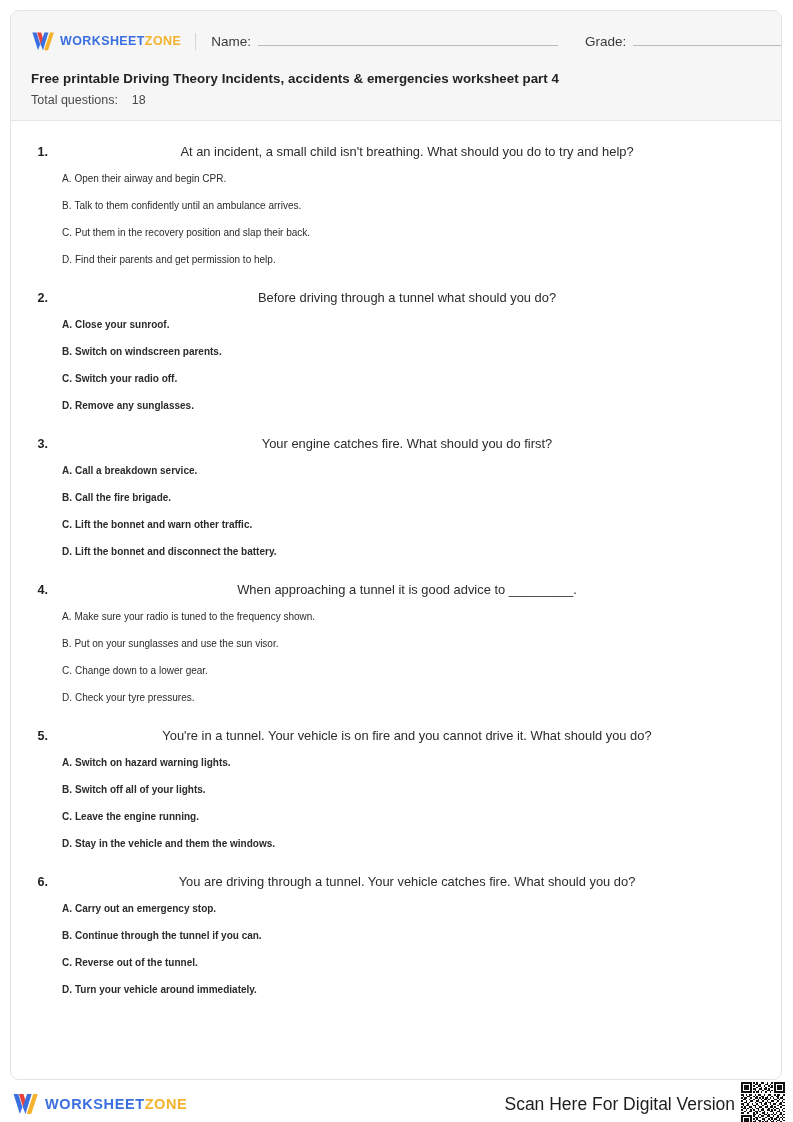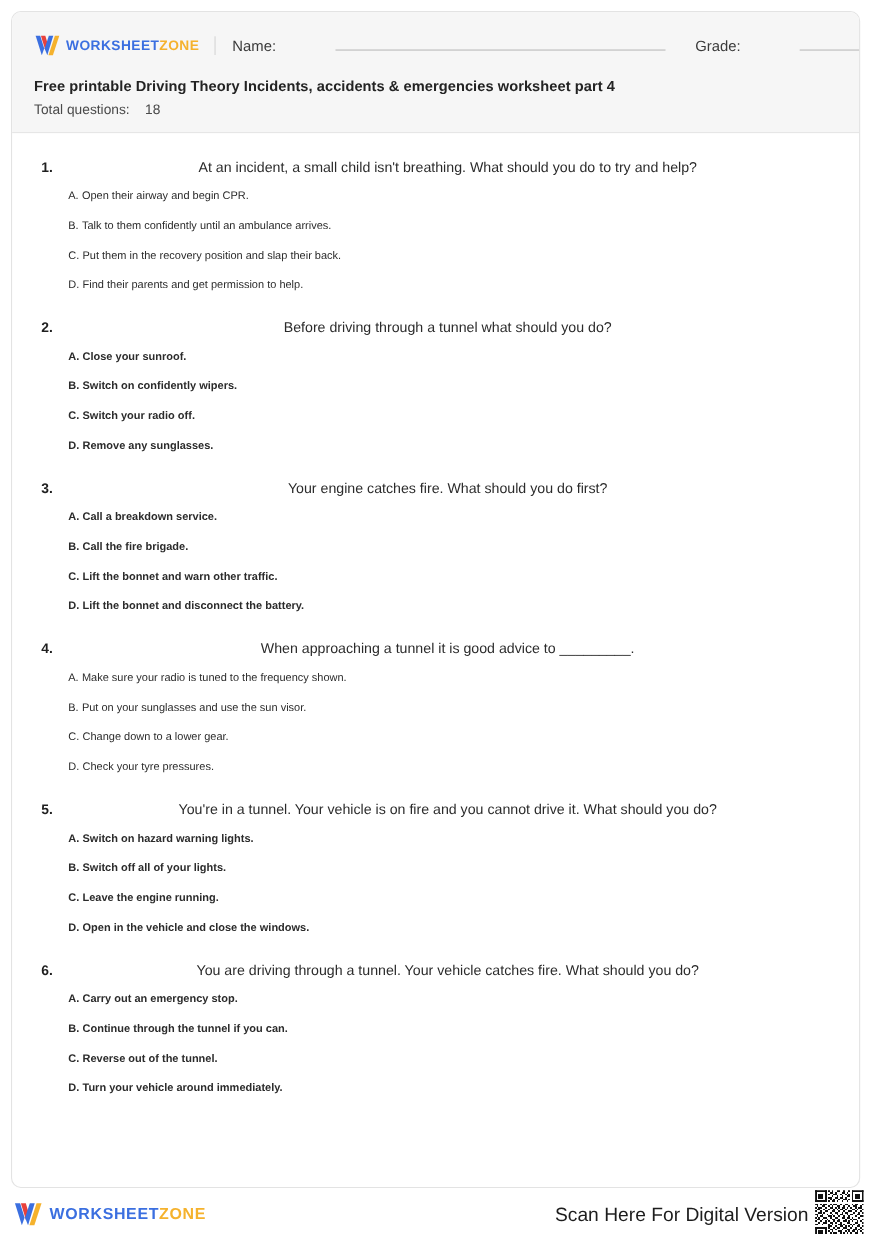--- a/index.html
+++ b/index.html
@@ -74,21 +74,20 @@
     margin: 0 15px 0 14px;
     flex: 0 0 auto;
   }
 
   .field {
     display: flex;
     align-items: baseline;
     font-size: 13.5px;
     color: #3a3a3a;
     white-space: nowrap;
-    gap: 47px;
   }
   .field-label { flex: 0 0 auto; }
   .field-line {
     display: inline-block;
     border-bottom: 1px solid #b9b9b9;
     height: 12px;
     margin-left: 7px;
   }
   .field-name .field-line { width: 300px; }
   .field-grade { margin-left: 27px; }
@@ -256,21 +255,21 @@
           <div class="option"><span class="letter">D.</span><span>Find their parents and get permission to help.</span></div>
         </div>
       </div>
       <div class="question">
         <div class="q-head">
           <span class="q-num">2.</span>
           <span class="q-text">Before driving through a tunnel what should you do?</span>
         </div>
         <div class="options cols2">
           <div class="option"><span class="letter">A.</span><span>Close your sunroof.</span></div>
-          <div class="option"><span class="letter">B.</span><span>Switch on confidently wipers.</span></div>
+          <div class="option"><span class="letter">B.</span><span>Switch on windscreen parents.</span></div>
           <div class="option"><span class="letter">C.</span><span>Switch your radio off.</span></div>
           <div class="option"><span class="letter">D.</span><span>Remove any sunglasses.</span></div>
         </div>
       </div>
       <div class="question">
         <div class="q-head">
           <span class="q-num">3.</span>
           <span class="q-text">Your engine catches fire. What should you do first?</span>
         </div>
         <div class="options cols2">
@@ -294,21 +293,21 @@
       </div>
       <div class="question">
         <div class="q-head">
           <span class="q-num">5.</span>
           <span class="q-text">You're in a tunnel. Your vehicle is on fire and you cannot drive it. What should you do?</span>
         </div>
         <div class="options cols2">
           <div class="option"><span class="letter">A.</span><span>Switch on hazard warning lights.</span></div>
           <div class="option"><span class="letter">B.</span><span>Switch off all of your lights.</span></div>
           <div class="option"><span class="letter">C.</span><span>Leave the engine running.</span></div>
-          <div class="option"><span class="letter">D.</span><span>Open in the vehicle and close the windows.</span></div>
+          <div class="option"><span class="letter">D.</span><span>Stay in the vehicle and them the windows.</span></div>
         </div>
       </div>
       <div class="question">
         <div class="q-head">
           <span class="q-num">6.</span>
           <span class="q-text">You are driving through a tunnel. Your vehicle catches fire. What should you do?</span>
         </div>
         <div class="options cols2">
           <div class="option"><span class="letter">A.</span><span>Carry out an emergency stop.</span></div>
           <div class="option"><span class="letter">B.</span><span>Continue through the tunnel if you can.</span></div>

